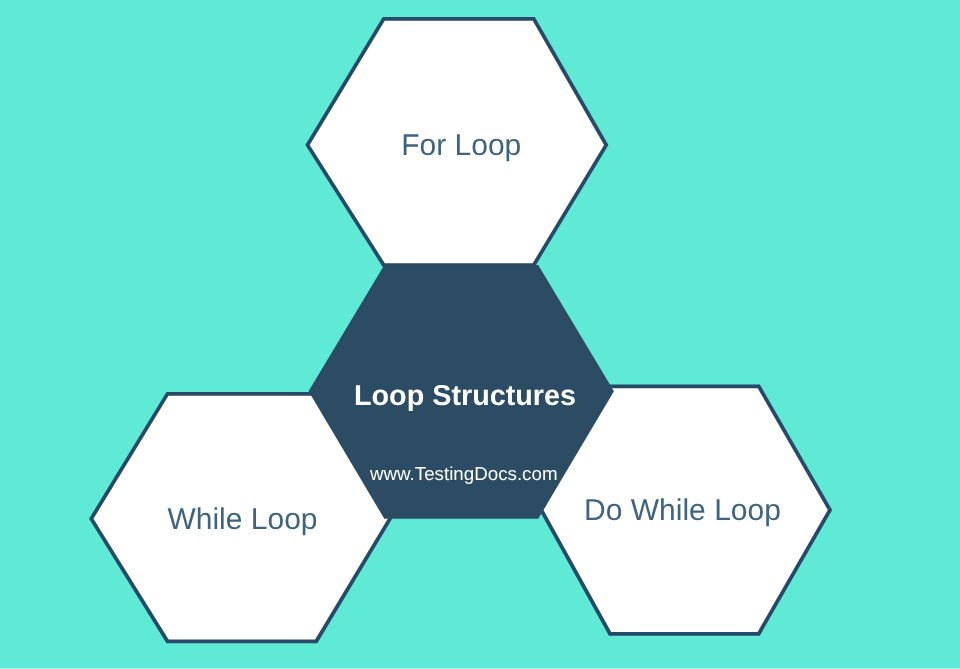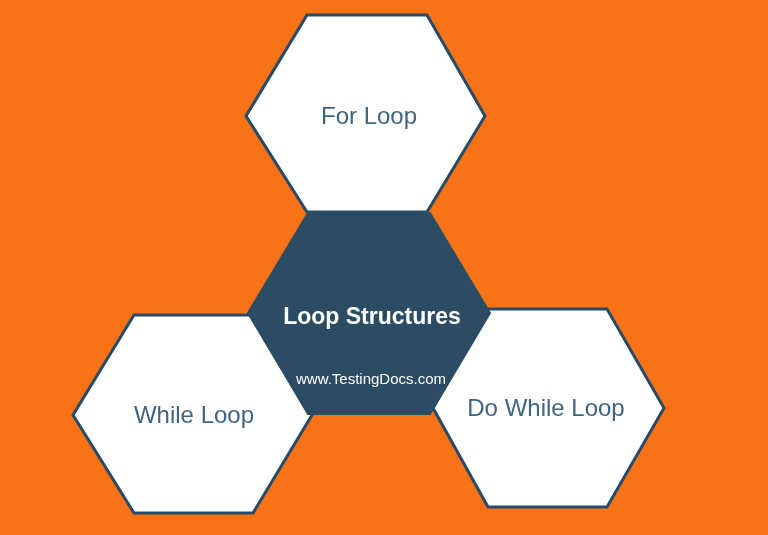--- a/index.html
+++ b/index.html
@@ -8,21 +8,21 @@
     background: #ffffff;
     width: 768px;
     height: 535px;
     overflow: hidden;
     font-family: "Liberation Sans", sans-serif;
   }
   .stage {
     position: relative;
     width: 768px;
     height: 535px;
-    background: #f97316;
+    background: #5eead4;
   }
   svg { display: block; }
   .hex-outline {
     fill: #ffffff;
     stroke: #264a68;
     stroke-width: 3;
     stroke-linejoin: miter;
   }
   .hex-solid {
     stroke: #2b4c63;

